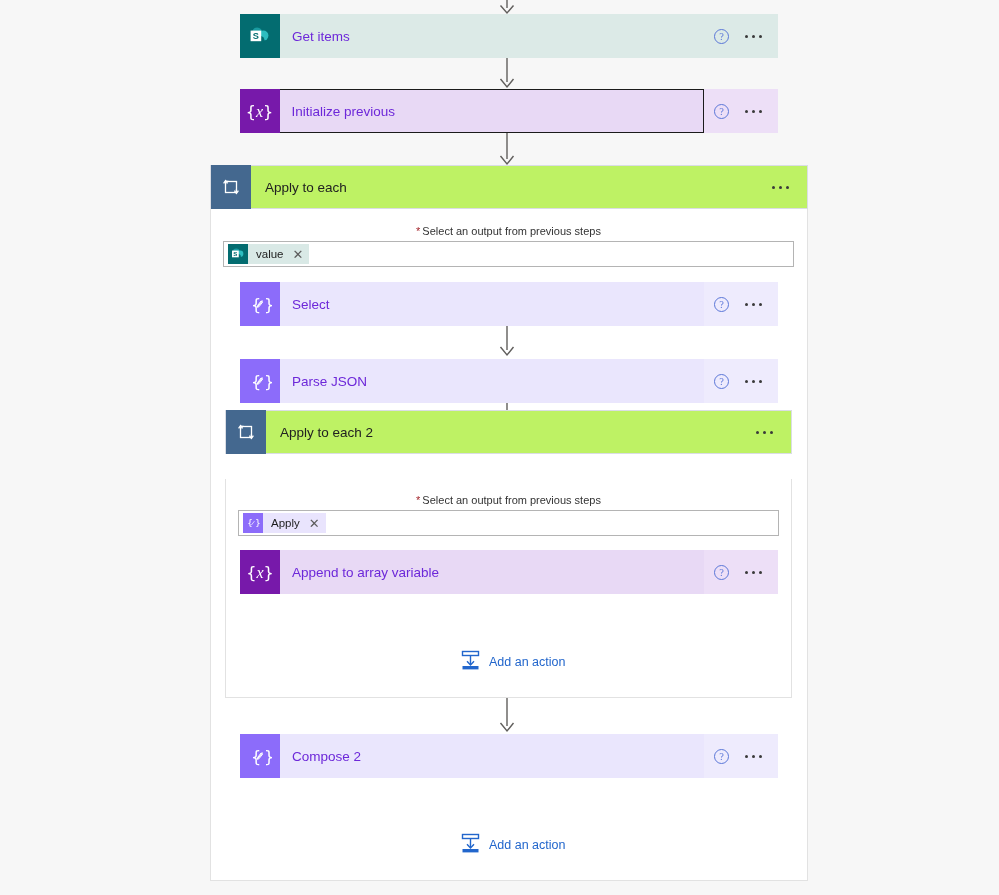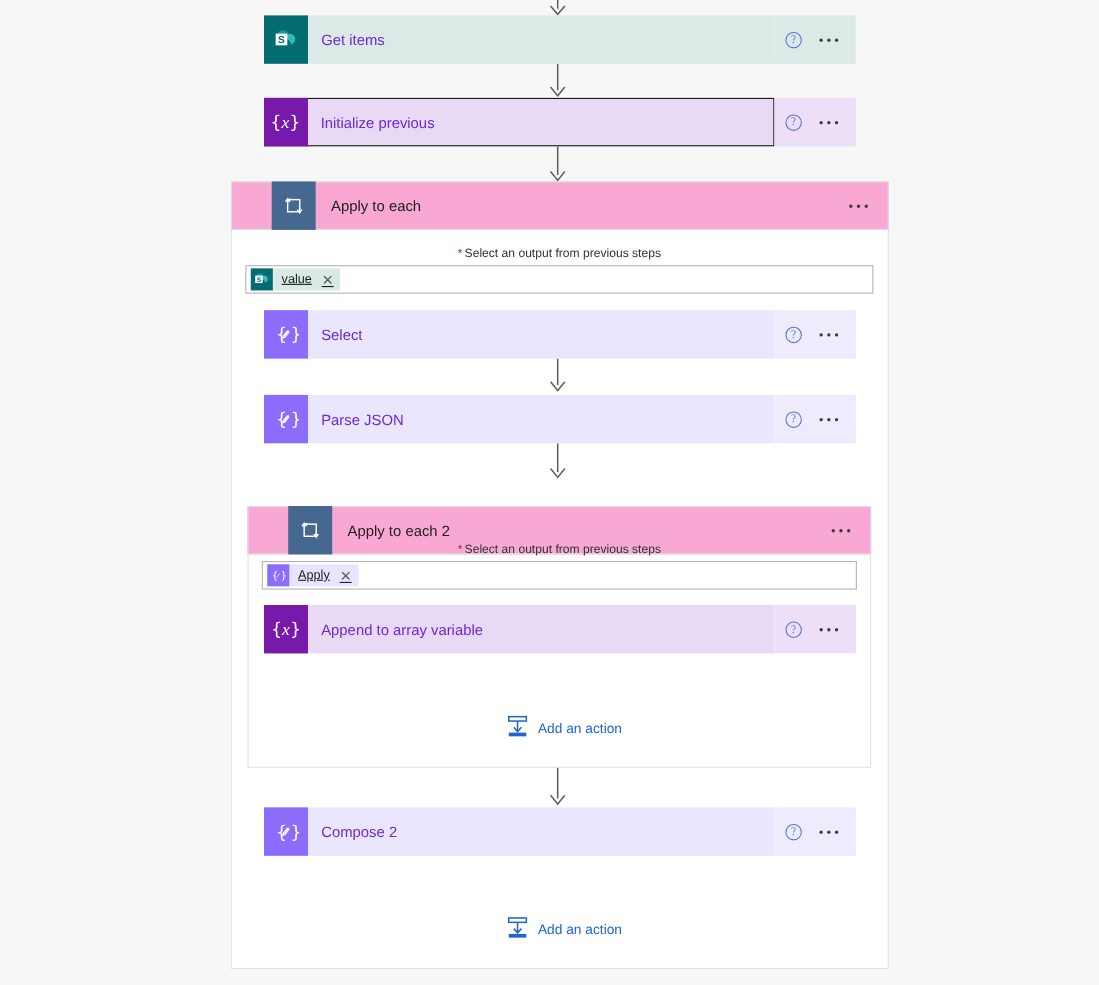--- a/index.html
+++ b/index.html
@@ -88,23 +88,22 @@
     position: absolute;
     background: #ffffff;
     border: 1px solid #e2e2e2;
     border-top: none;
   }
   .scope-header {
     position: absolute;
     display: flex;
     align-items: center;
     height: 44px;
-    background: #f9a8d4;
+    background: #bef264;
     border: 1px solid #dadde4;
-    padding-left: 36px;
   }
   .scope-header .card-icon { background: #44688f; }
   .scope-header .scope-title {
     font-size: 13.5px; color: #212121;
     padding-left: 14px; flex: 1 1 auto;
   }
   .scope-header .card-tools { padding-right: 18px; }
 
   
   .field { position: absolute; }
@@ -123,21 +122,20 @@
     display: flex;
     align-items: center;
     padding-left: 4px;
   }
   .token {
     display: flex; align-items: center;
     height: 20px;
     padding-right: 6px;
     font-size: 11.5px;
     color: #1c1c1c;
-    text-decoration: underline;
   }
   .token.sp { background: #d9e9e6; }
   .token.cp { background: #e9e4fd; }
   .token-chip-icon {
     width: 20px; height: 20px;
     display: flex; align-items: center; justify-content: center;
     color: #fff;
     flex: 0 0 20px;
   }
   .token.sp .token-chip-icon { background: #036c70; }
@@ -316,21 +314,21 @@
     </div>
   </div>
 
   <svg class="connector" style="left:493px; top:403px;" width="28" height="34">
     <line x1="14" y1="0" x2="14" y2="26" stroke="#605e5c" stroke-width="1.4"></line>
     <path d="M7.5 23 L14 31 L20.5 23" fill="none" stroke="#605e5c" stroke-width="1.4"></path>
   </svg>
 
   <div class="scope" style="left:225px; top:479px; width:567px; height:219px;"></div>
 
-  <div class="scope-header" style="left:225px; top:460px; width:567px;">
+  <div class="scope-header" style="left:225px; top:410px; width:567px;">
     <div class="card-icon">
       <svg width="20" height="20" viewBox="0 0 20 20">
         <rect x="4.5" y="4.5" width="11" height="11" fill="none" stroke="#fff" stroke-width="1.3"></rect>
         <path d="M4.6 7.2 L4.6 4.3 L7.6 4.3" fill="none" stroke="#fff" stroke-width="1.3"></path>
         <path d="M2.6 6.4 L4.6 3.6 L6.6 6.4" fill="none" stroke="#fff" stroke-width="1.3"></path>
         <path d="M13.4 13.6 L15.4 16.4 L17.4 13.6" fill="none" stroke="#fff" stroke-width="1.3"></path>
         <line x1="15.4" y1="16.2" x2="15.4" y2="12.3" stroke="#fff" stroke-width="1.3"></line>
       </svg>
     </div>
     <div class="scope-title">Apply to each 2</div>

